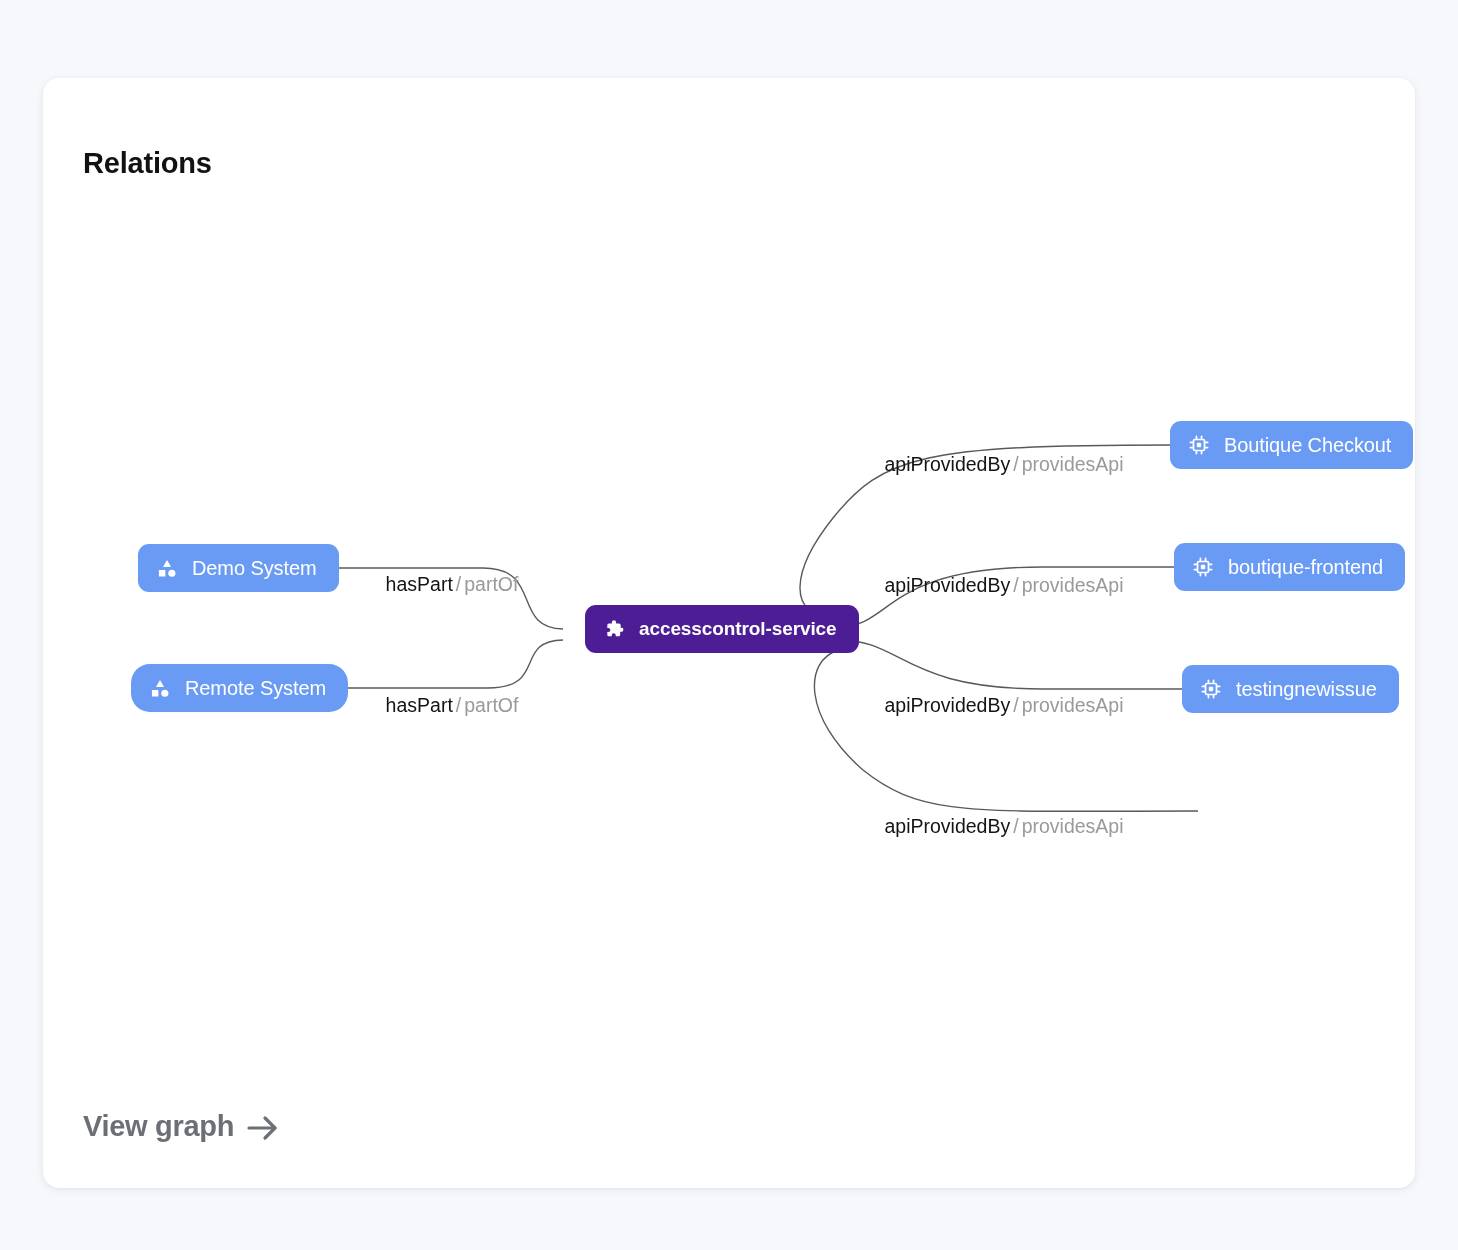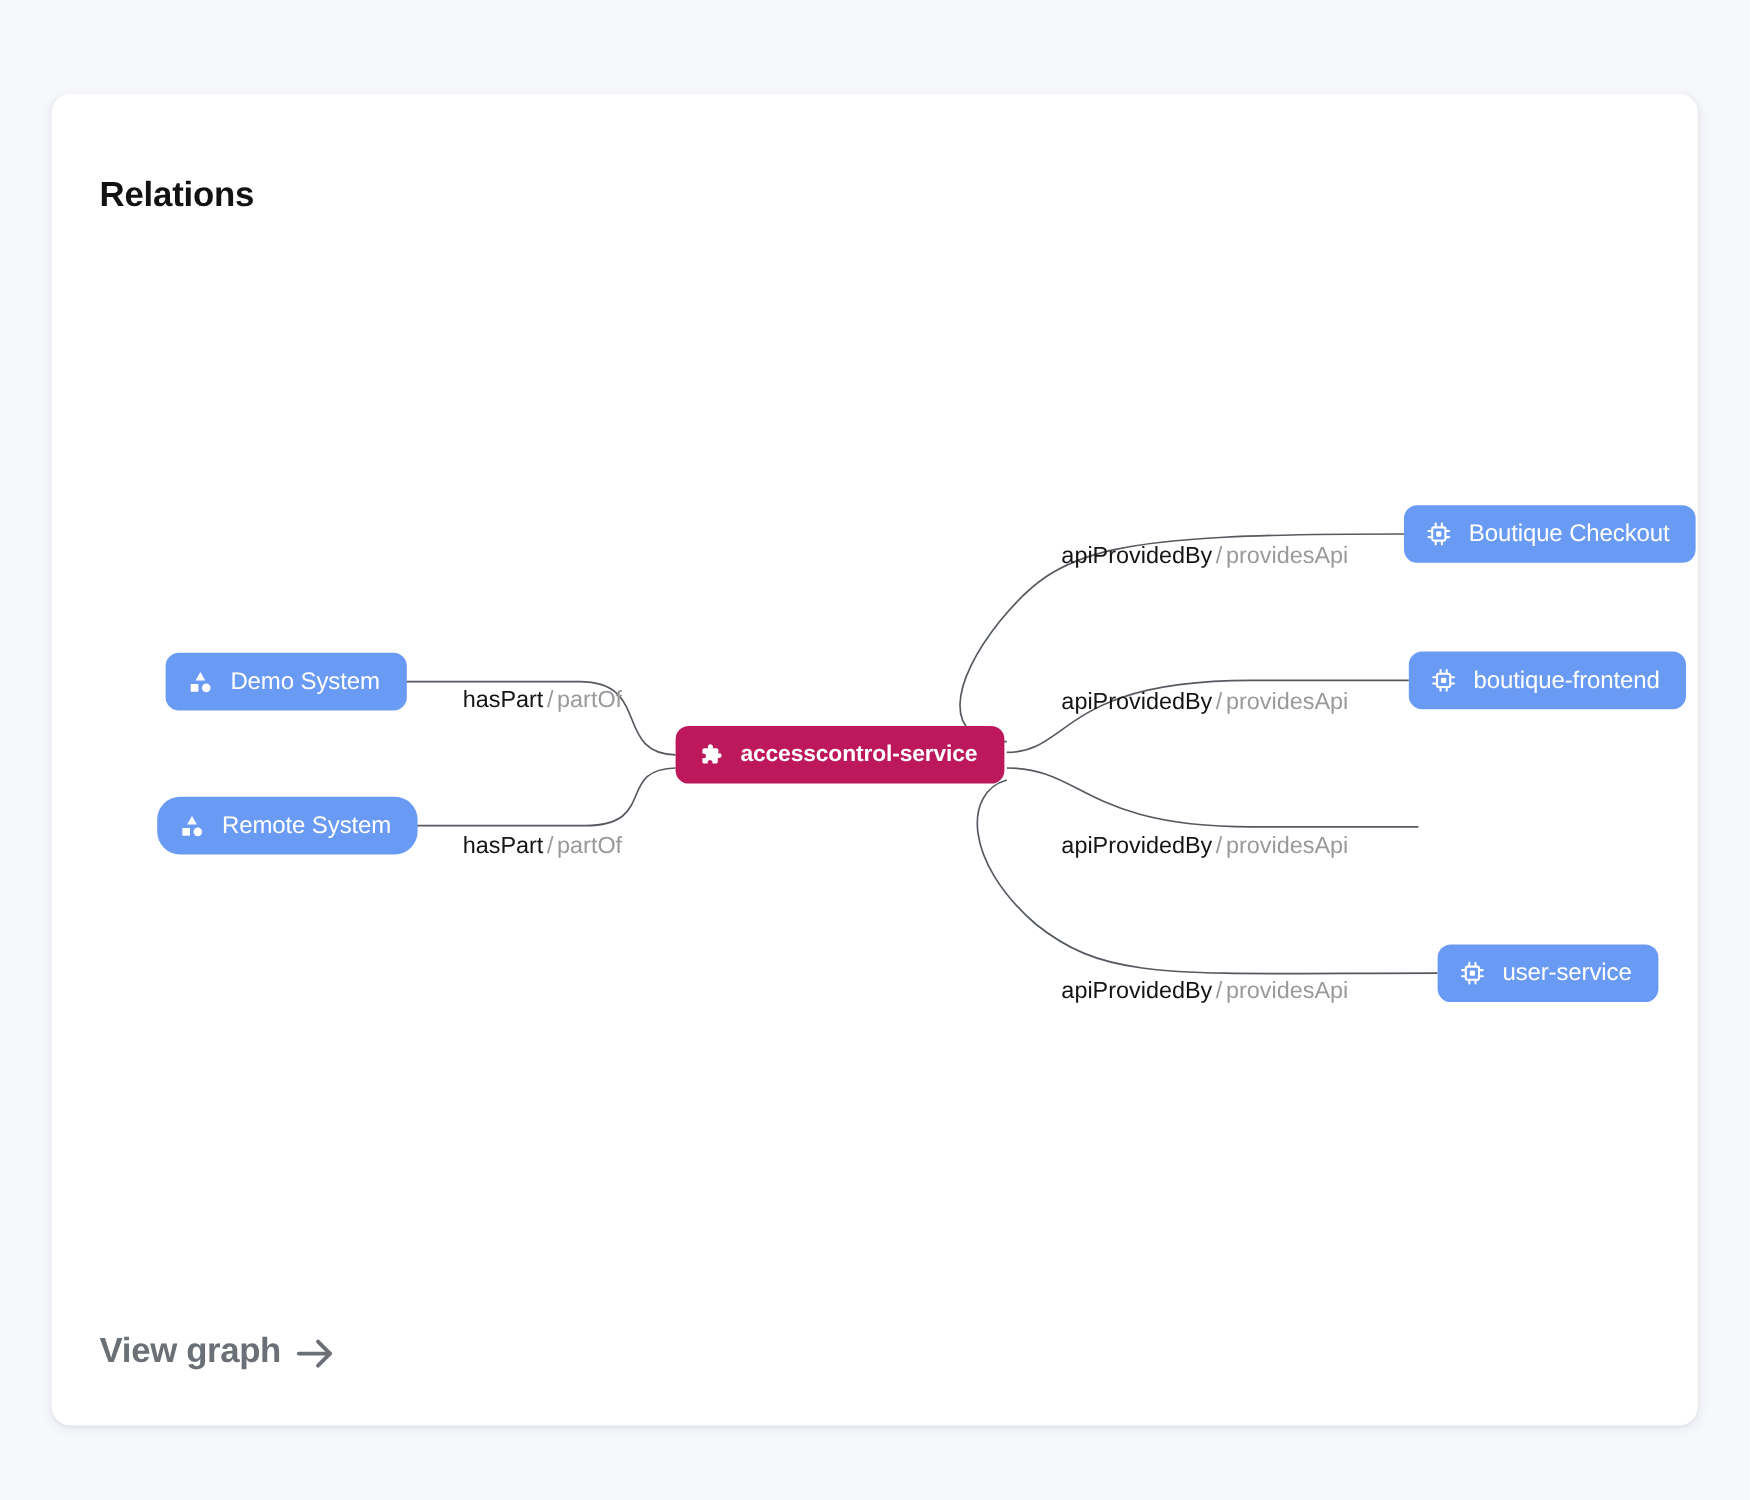--- a/index.html
+++ b/index.html
@@ -80,22 +80,23 @@
     width: 22px;
     height: 22px;
     flex: 0 0 22px;
   }
   .node .node-label {
     margin-left: 14px;
     font-size: 20px;
     letter-spacing: -0.1px;
   }
   .node.kind-component {
-    background: #be185d;
-    font-weight: bold;
+    background: #4c1d95;
+    font-weight: bold;
+    margin-left: 22px;
   }
   .node.kind-component .node-label {
     font-weight: bold;
     font-size: 19px;
   }
   .node.kind-system,
   .node.kind-api {
     background: #6a9bf4;
   }
 
@@ -205,36 +206,36 @@
             <line x1="9.2" y1="18.6" x2="9.2" y2="21.4"></line>
             <line x1="14.8" y1="18.6" x2="14.8" y2="21.4"></line>
             <line x1="2.6" y1="9.2" x2="5.4" y2="9.2"></line>
             <line x1="2.6" y1="14.8" x2="5.4" y2="14.8"></line>
             <line x1="18.6" y1="9.2" x2="21.4" y2="9.2"></line>
             <line x1="18.6" y1="14.8" x2="21.4" y2="14.8"></line>
           </svg>
         </span>
         <span class="node-label">Boutique Checkout</span>
       </div>
-      <div class="node kind-api" style="left: 1155px; top: 709px;">
+      <div class="node kind-api" style="left: 1139px; top: 587px;">
         <span class="node-icon">
           <svg width="22" height="22" viewBox="0 0 24 24" fill="none" stroke="#ffffff" stroke-width="1.9" stroke-linecap="round" stroke-linejoin="round">
             <rect x="6" y="6" width="12" height="12" rx="1.6"></rect>
             <rect x="9.6" y="9.6" width="4.8" height="4.8" rx="1" fill="#ffffff" stroke="none"></rect>
             <line x1="9.2" y1="2.6" x2="9.2" y2="5.4"></line>
             <line x1="14.8" y1="2.6" x2="14.8" y2="5.4"></line>
             <line x1="9.2" y1="18.6" x2="9.2" y2="21.4"></line>
             <line x1="14.8" y1="18.6" x2="14.8" y2="21.4"></line>
             <line x1="2.6" y1="9.2" x2="5.4" y2="9.2"></line>
             <line x1="2.6" y1="14.8" x2="5.4" y2="14.8"></line>
             <line x1="18.6" y1="9.2" x2="21.4" y2="9.2"></line>
             <line x1="18.6" y1="14.8" x2="21.4" y2="14.8"></line>
           </svg>
         </span>
-        <span class="node-label">user-service</span>
+        <span class="node-label">testingnewissue</span>
       </div>
       <div class="edge-label" style="left: 409px; top: 506px;"><span class="fwd">hasPart</span><span class="sep">/</span><span class="rev">partOf</span></div>
       <div class="edge-label" style="left: 409px; top: 627px;"><span class="fwd">hasPart</span><span class="sep">/</span><span class="rev">partOf</span></div>
       <div class="edge-label" style="left: 961px; top: 386px;"><span class="fwd">apiProvidedBy</span><span class="sep">/</span><span class="rev">providesApi</span></div>
       <div class="edge-label" style="left: 961px; top: 507px;"><span class="fwd">apiProvidedBy</span><span class="sep">/</span><span class="rev">providesApi</span></div>
       <div class="edge-label" style="left: 961px; top: 627px;"><span class="fwd">apiProvidedBy</span><span class="sep">/</span><span class="rev">providesApi</span></div>
       <div class="edge-label" style="left: 961px; top: 748px;"><span class="fwd">apiProvidedBy</span><span class="sep">/</span><span class="rev">providesApi</span></div>
     </div>
 
   <a class="view-graph" href="#">

